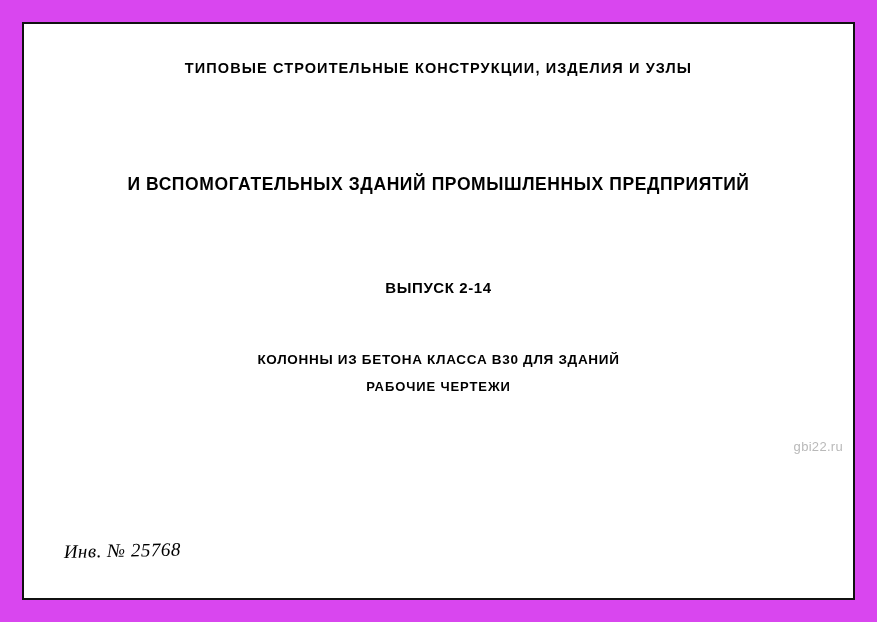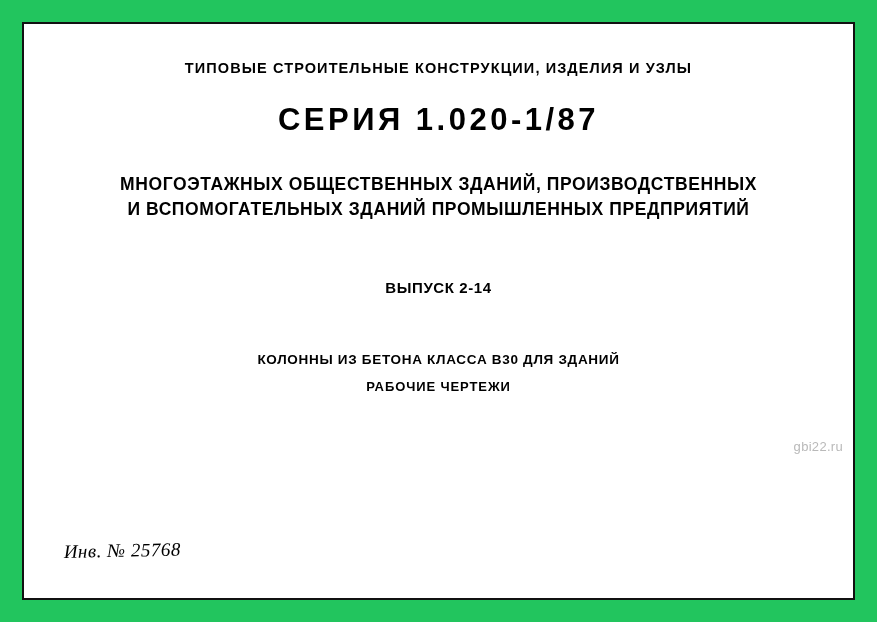--- a/index.html
+++ b/index.html
@@ -12,21 +12,21 @@
     height: 622px;
     overflow: hidden;
     font-family: "Liberation Sans", sans-serif;
     color: #000000;
   }
 
   .page {
     position: relative;
     width: 877px;
     height: 622px;
-    background: #22c55e;
+    background: #d946ef;
   }
 
   
   .sheet-frame {
     position: absolute;
     left: 22px;
     top: 22px;
     width: 833px;
     height: 578px;
     border: 2px solid #111111;
@@ -122,24 +122,22 @@
 </style>
 </head>
 <body>
 
 <div class="page">
   <div class="sheet-frame">
     <div class="content">
 
       <div class="line subtitle-top">ТИПОВЫЕ СТРОИТЕЛЬНЫЕ КОНСТРУКЦИИ, ИЗДЕЛИЯ И УЗЛЫ</div>
 
-      <div class="line series">СЕРИЯ   1.020-1/87</div>
 
       <div class="line main-title">
-        <div>МНОГОЭТАЖНЫХ ОБЩЕСТВЕННЫХ ЗДАНИЙ, ПРОИЗВОДСТВЕННЫХ</div>
         <div>И ВСПОМОГАТЕЛЬНЫХ ЗДАНИЙ ПРОМЫШЛЕННЫХ ПРЕДПРИЯТИЙ</div>
       </div>
 
       <div class="line issue">ВЫПУСК 2-14</div>
 
       <div class="line scope">
         <div>КОЛОННЫ ИЗ БЕТОНА КЛАССА В30 ДЛЯ ЗДАНИЙ</div>
       </div>
 
       <div class="line doc-kind">РАБОЧИЕ ЧЕРТЕЖИ</div>

